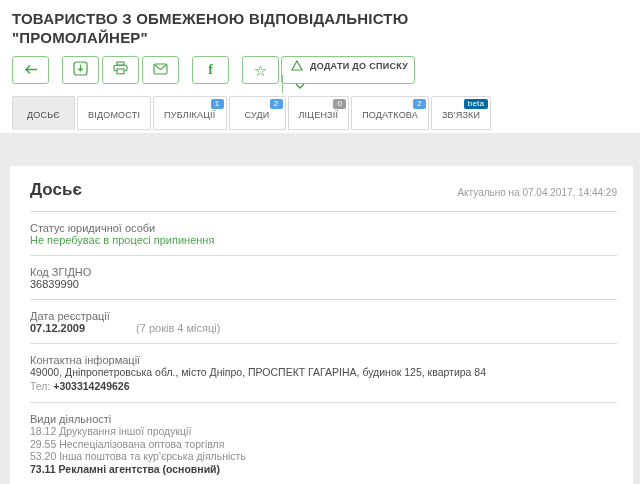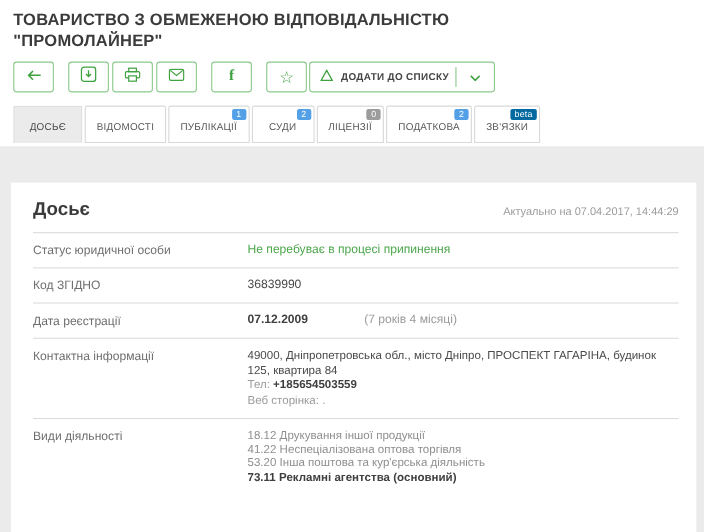--- a/index.html
+++ b/index.html
@@ -12,22 +12,22 @@
     font-size:15px; font-weight:bold; color:#3b3b3b; line-height:19px; letter-spacing:.2px; }
 
   
   .toolbar { display:flex; align-items:center; margin:9px 0 0 12px; height:28px; }
   .tbtn { height:28px; min-width:37px; display:inline-flex; align-items:center; justify-content:center;
     background:#fff; border:1px solid #8bc98b; border-radius:3px; color:#3fa23f; cursor:pointer; }
   .tbtn + .tbtn { margin-left:3px; }
   .tb-gap { width:13px; }
   .fb-letter { font-weight:bold; font-size:14px; font-family:"Liberation Serif","DejaVu Serif",serif; }
   .star-glyph { font-size:15px; line-height:1; }
-  .addlist { display:inline-flex; align-items:center; margin-left:2px; height:28px;
-    border:1px solid #8bc98b; border-radius:3px; background:#fff; cursor:pointer; }
+  .addlist { display:inline-flex; align-items:flex-start; margin-left:2px; height:28px;
+    border:1px solid #8bc98b; border-radius:3px; background:#fff; cursor:pointer;flex-direction:column; }
   .addlist-main { display:flex; align-items:center; padding:0 12px 0 9px; }
   .addlist-main .alert-ic { margin-right:7px; color:#3fa23f; }
   .addlist-label { font-size:9px; font-weight:bold; color:#454545; letter-spacing:.3px; white-space:nowrap; width:92px; }
   .addlist-caret { display:flex; align-items:center; justify-content:center; width:35px;
     border-left:1px solid #8bc98b; color:#3fa23f; }
 
   
   .tabs { display:flex; margin:12px 0 0 12px; height:34px; position:relative; }
   .tab { position:relative; background:#fff; border:1px solid #d9d9d9; border-radius:2px 2px 0 0;
     margin-right:2px; display:flex; align-items:flex-end; justify-content:center;
@@ -42,21 +42,21 @@
   .badge-blue { background:#54a0e6; } .badge-gray { background:#9c9c9c; } .badge-green { background:#0369a1; }
 
   
   .content { position:absolute; top:124px; left:0; width:640px; height:360px; background:#ebebeb; }
   .card { background:#fff; margin:33px 7px 0 10px; width:623px; height:340px;
     padding:14px 16px 0 20px; }
   .card-head { display:flex; justify-content:space-between; align-items:flex-end; padding-bottom:11px; }
   .card-title { font-size:17px; font-weight:bold; color:#3a3a3a; }
   .updated { font-size:10px; color:#9b9b9b; padding-bottom:2px; }
 
-  .row { display:flex; border-top:1px solid #dcdcdc; padding:9px 0; font-size:11px; }
+  .row { display:flex; border-top:1px solid #dcdcdc; padding:9px 0; font-size:11px;flex-direction:column; }
   .row-label { width:195px; flex-shrink:0; color:#6f6f6f; padding-top:1px; }
   .row-value { flex:1; color:#474747; }
   .val-green { color:#4da64d; }
   .val-bold { font-weight:bold; color:#3f3f3f; }
   .val-gray { color:#9b9b9b;padding-left:48px; }
   .contact-line { font-size:10.5px; line-height:13.5px; color:#4a4a4a; }
   .contact-sub { font-size:10.5px; line-height:13.5px; color:#9b9b9b; }
   .person-link { color:#4a90d2; cursor:pointer; text-decoration:none; }
   .officer-role { color:#9b9b9b; margin-left:4px; }
   .activity { font-size:10.5px; line-height:12.5px; color:#8f8f8f; }
@@ -182,34 +182,31 @@
         <div class="row-value">
           <span class="val-bold">07.12.2009</span><span class="val-gray"> (7 років 4 місяці)</span>
         </div>
       </div>
 
       <div class="row">
         <div class="row-label">Контактна інформації</div>
         <div class="row-value">
           <div class="contact-line">49000, Дніпропетровська обл., місто Дніпро, ПРОСПЕКТ ГАГАРІНА, будинок 125, квартира 84</div>
           <div class="contact-sub">
-            <span>Тел: </span><span class="val-bold">+185654503559</span>
-          </div>
-          <div class="contact-sub">
-            <span>Веб сторінка: </span><span>.</span>
+            <span>Тел: </span><span class="val-bold">+303314249626</span>
           </div>
         </div>
       </div>
 
 
       <div class="row">
         <div class="row-label">Види діяльності</div>
         <div class="row-value">
           <div class="activity">18.12 Друкування іншої продукції</div>
-          <div class="activity">41.22 Неспеціалізована оптова торгівля</div>
+          <div class="activity">29.55 Неспеціалізована оптова торгівля</div>
           <div class="activity">53.20 Інша поштова та кур'єрська діяльність</div>
           <div class="activity main">73.11 Рекламні агентства (основний)</div>
 
         </div>
       </div>
 
     </div>
   </div>
 
 </div>

